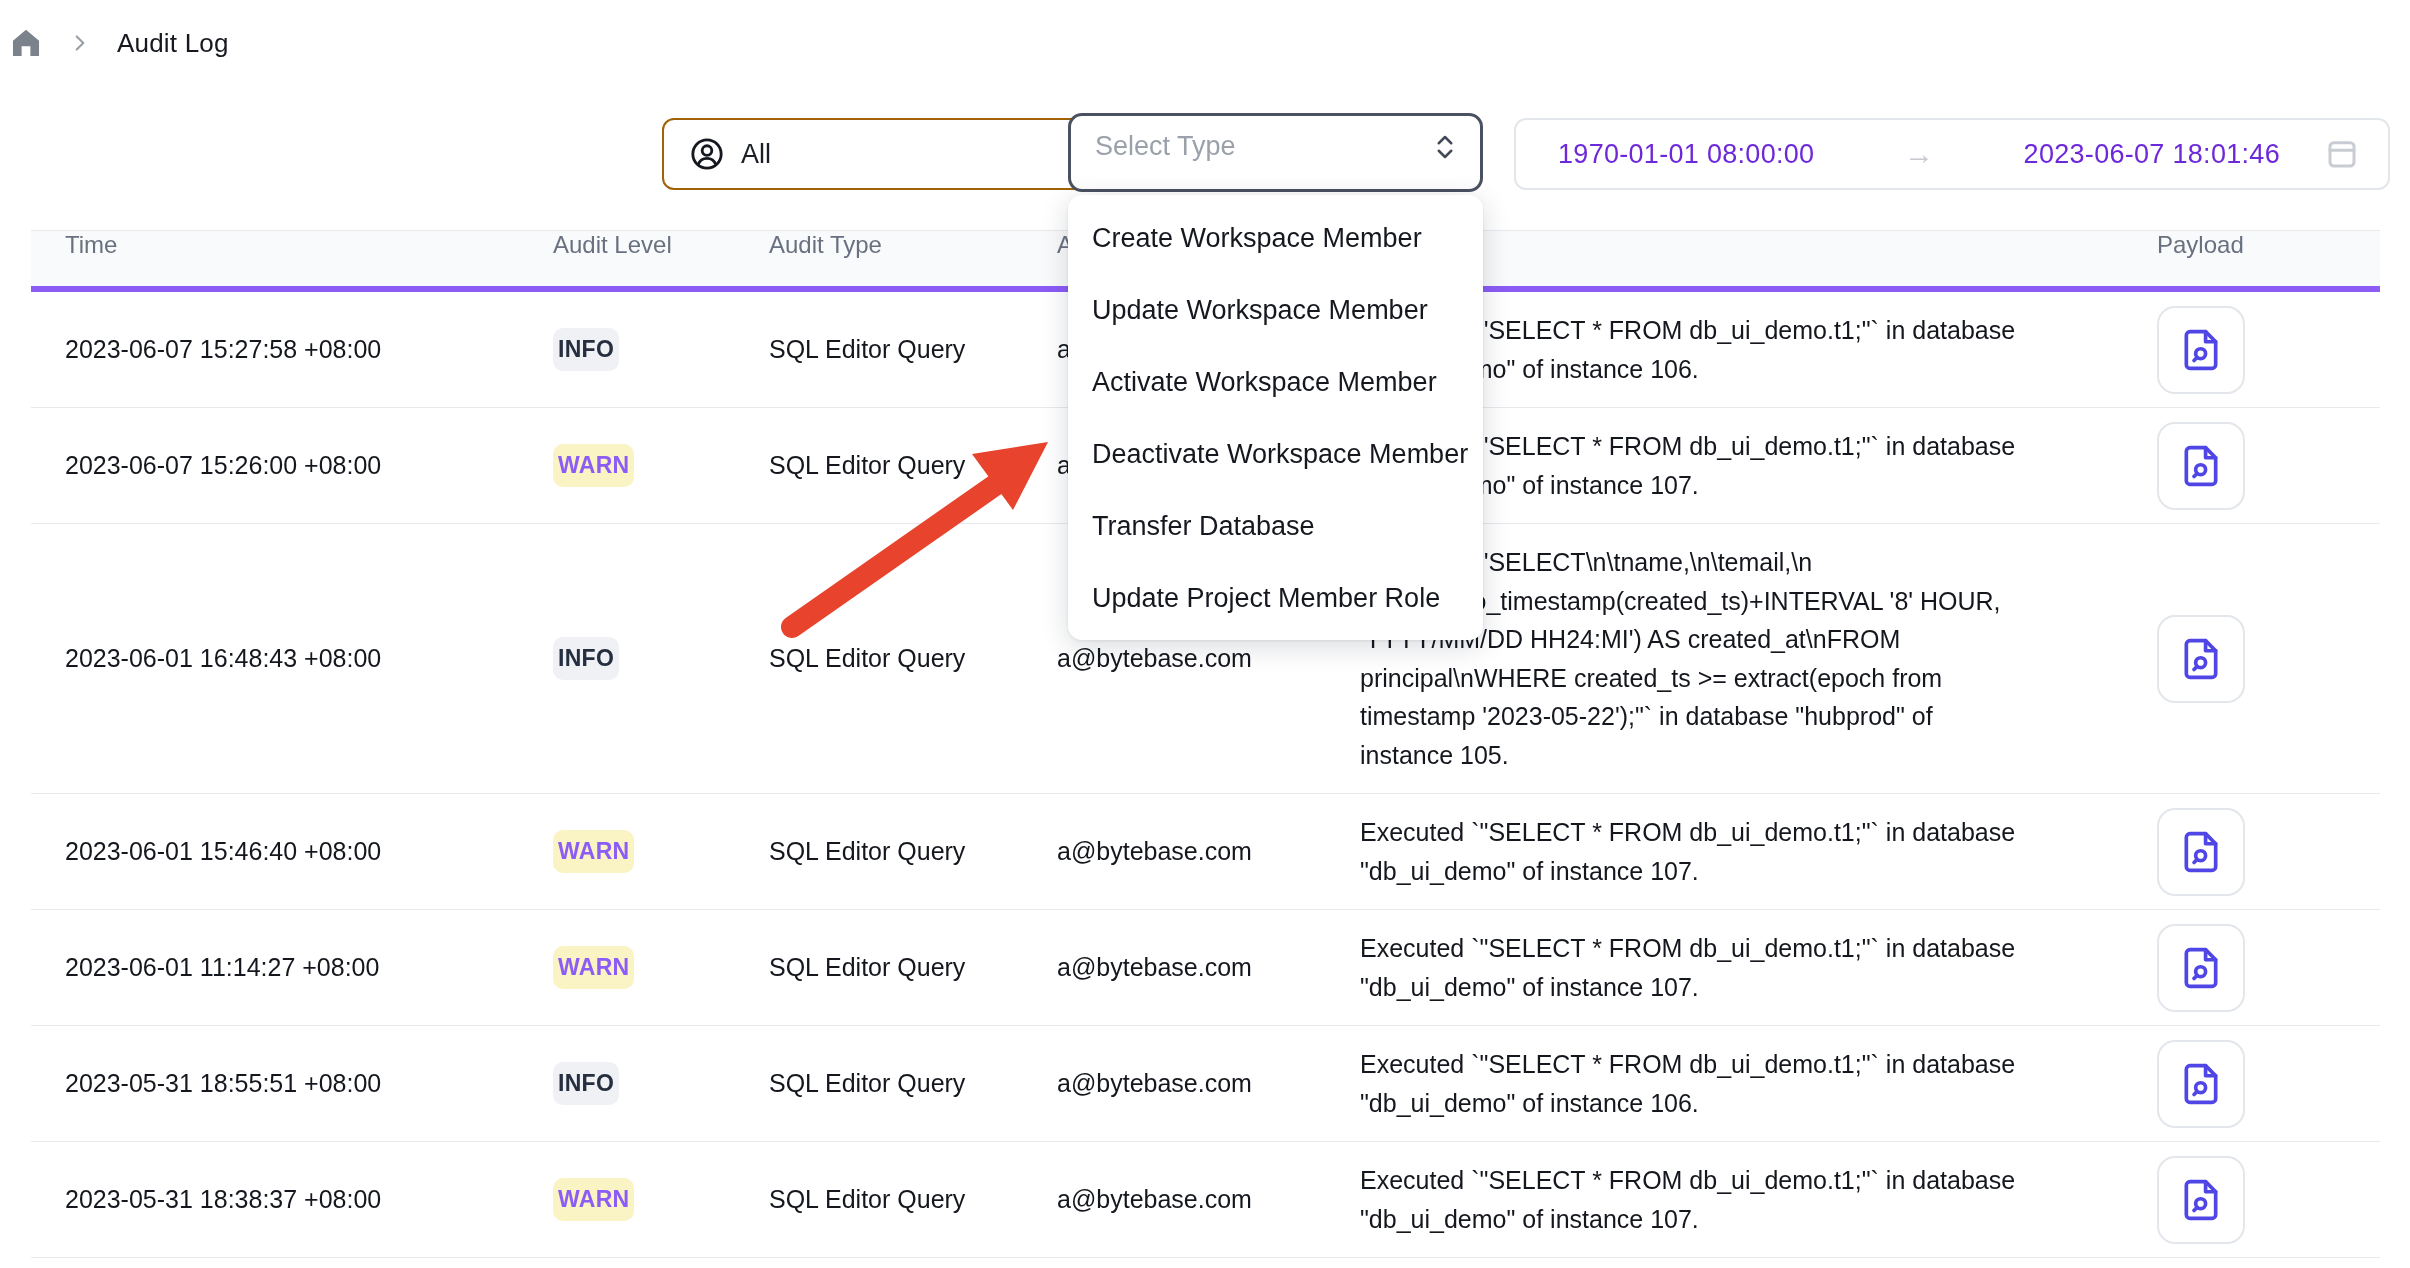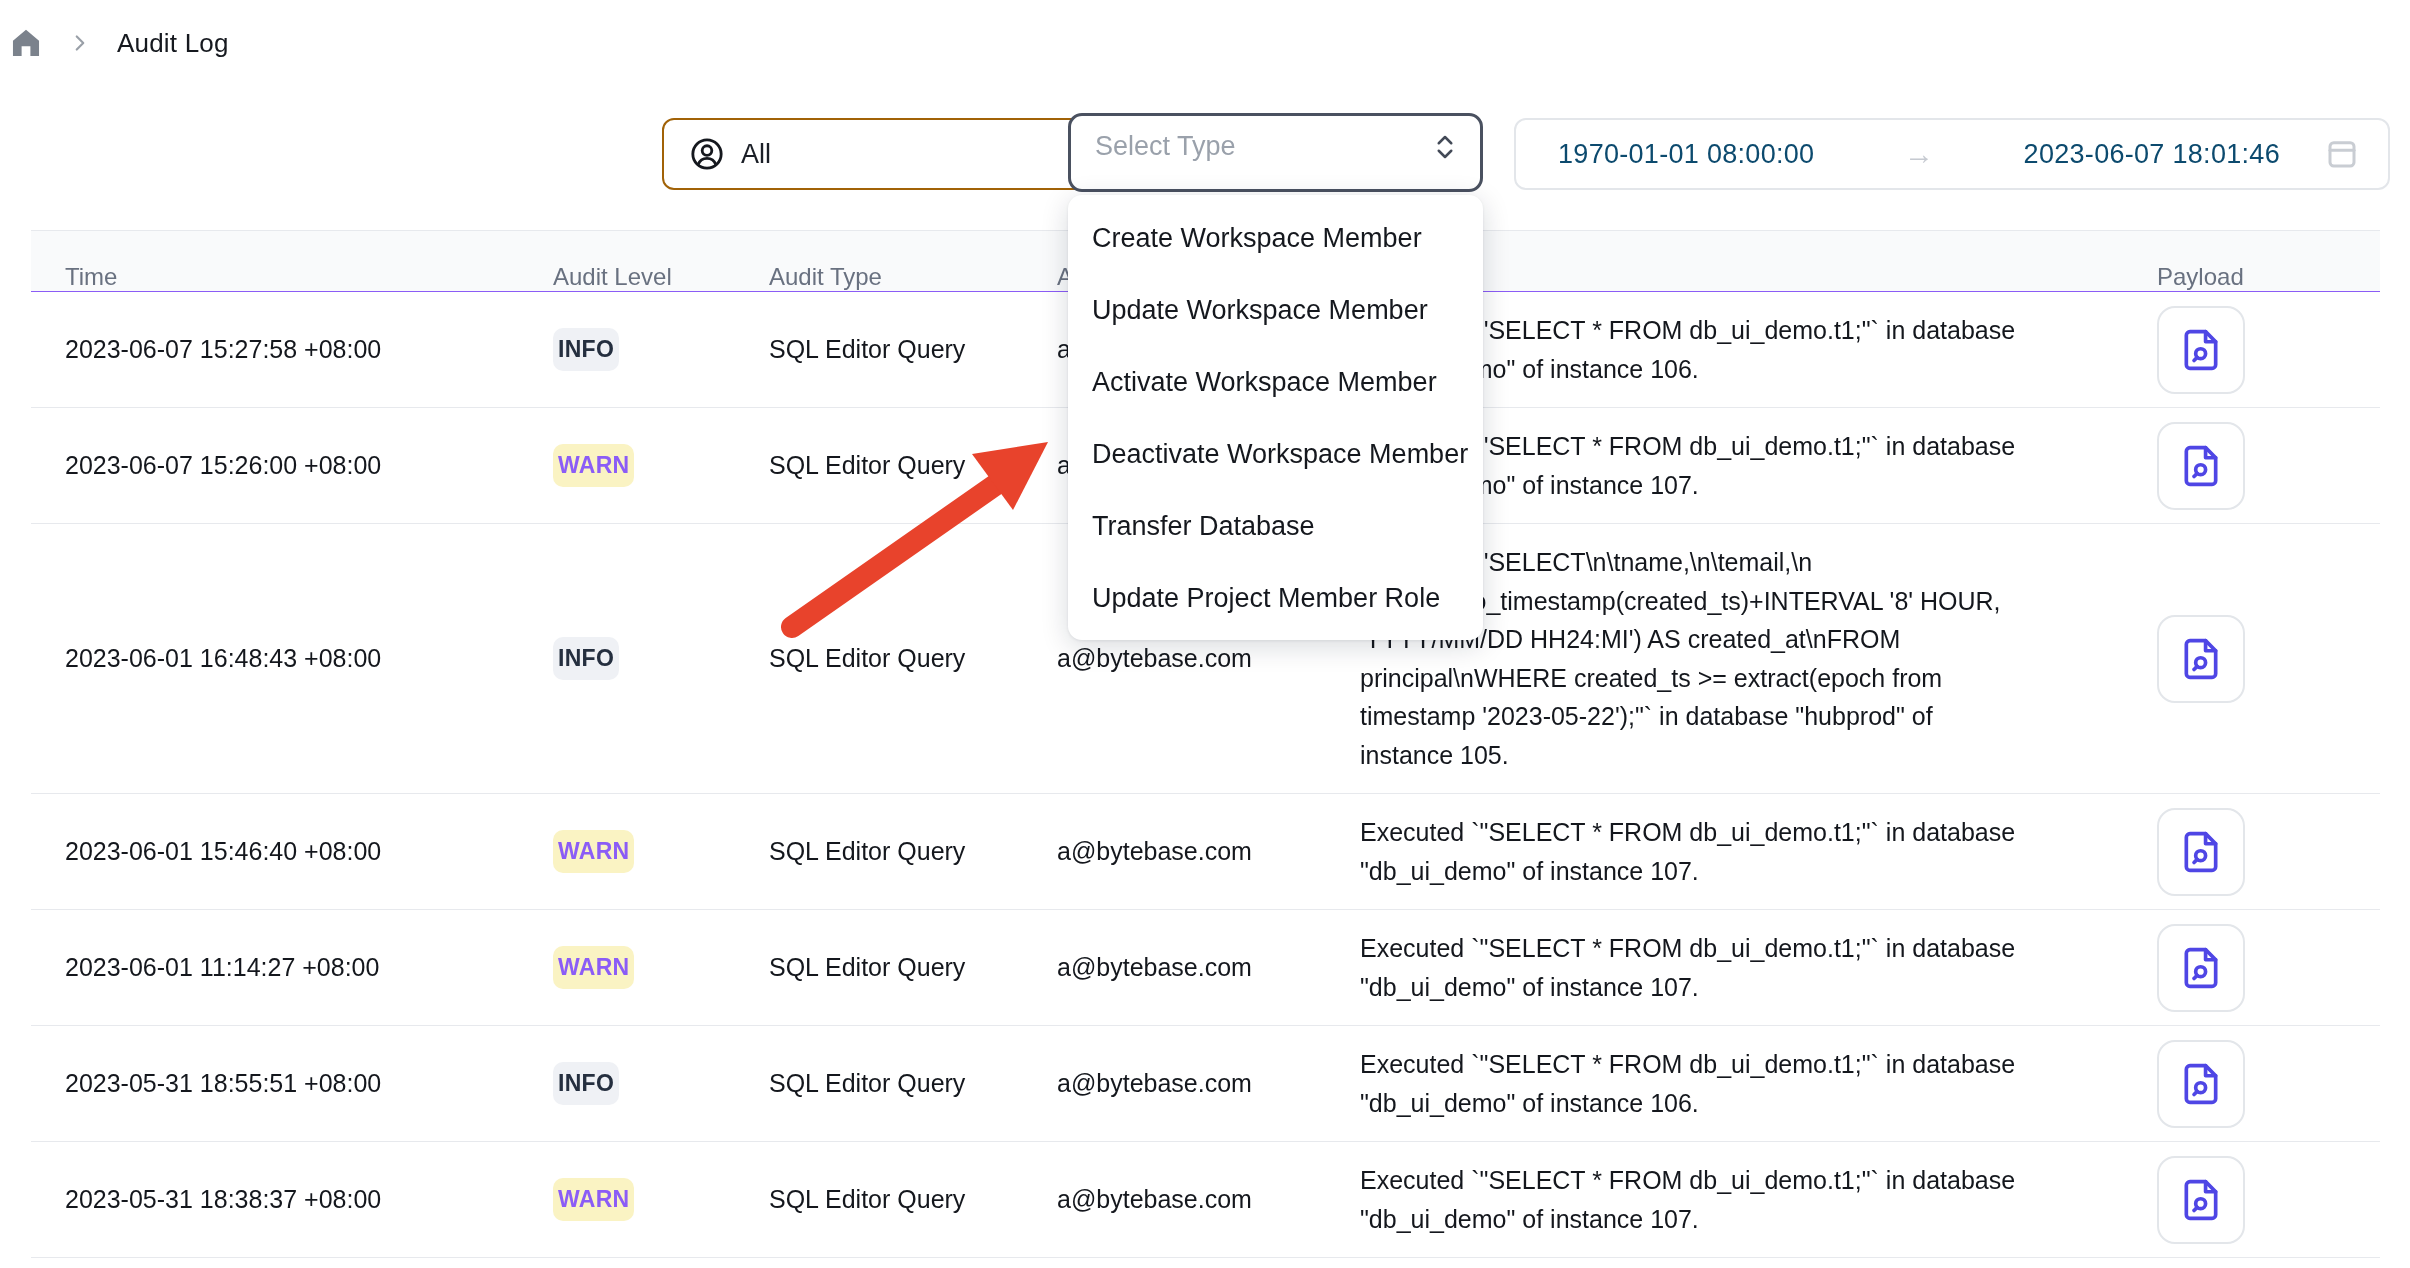--- a/index.html
+++ b/index.html
@@ -19,28 +19,28 @@
   .sel { position:absolute; background:#fff; display:flex; align-items:center; }
   .sel-all { left:662px; top:118px; width:453px; height:72px; border:2px solid #a16207; border-radius:12px; padding:0 22px 0 26px; }
   .sel-all .txt { font-size:27px; color:#1b1f27; margin-left:17px; }
   .sel-type { left:1068px; top:113px; width:415px; height:79px; border:3.5px solid #4a5160; border-radius:14px; padding:0 20px 12px 24px; }
   .sel-type .txt { font-size:27px; color:#9aa1ab; }
   .updown { width:30px; height:30px; margin-left:auto; color:#6b7280; }
   .sel-type .updown { color:#434a57; }
   .user-ic { width:34px; height:34px; color:#15181e; }
   .daterange { position:absolute; left:1514px; top:118px; width:876px; height:72px; background:#fff;
                border:2px solid #e3e6ea; border-radius:12px; display:flex; align-items:center; padding:0 28px 0 42px; }
-  .daterange .d { font-size:27px; color:#0c4a6e; letter-spacing:.3px; }
+  .daterange .d { font-size:27px; color:#6d28d9; letter-spacing:.3px; }
   .range-arrow { font-size:30px; color:#c6cad1; margin:0 auto; }
   .cal-ic { width:36px; height:36px; color:#c9cdd3; margin-left:44px; }
 
   
   .table { position:absolute; left:31px; top:230px; width:2349px; z-index:1; }
-  .thead { display:flex; align-items:flex-end; height:62px; background:#f9fafb;
-           border-top:1px solid #e7e9ed; border-bottom:1px solid #8b5cf6; }
+  .thead { display:flex; align-items:flex-start; height:62px; background:#f9fafb;
+           border-top:1px solid #e7e9ed; border-bottom:6px solid #8b5cf6; }
   .th { font-size:24px; font-weight:500; color:#697180; }
   .tr { display:flex; align-items:center; border-bottom:1px solid #e7e9ed; min-height:115px; }
   .c-time    { width:522px; padding-left:34px; }
   .c-level   { width:216px; }
   .c-type    { width:288px; }
   .c-actor   { width:273px; }
   .c-comment { width:800px; padding-left:30px; padding-right:18px; }
   .c-payload { width:250px; padding-left:27px; }
   .td { font-size:25px; color:#14171d; }
   .td.c-comment { line-height:38.5px; padding-top:19px; padding-bottom:19px; white-space:pre-line; }

